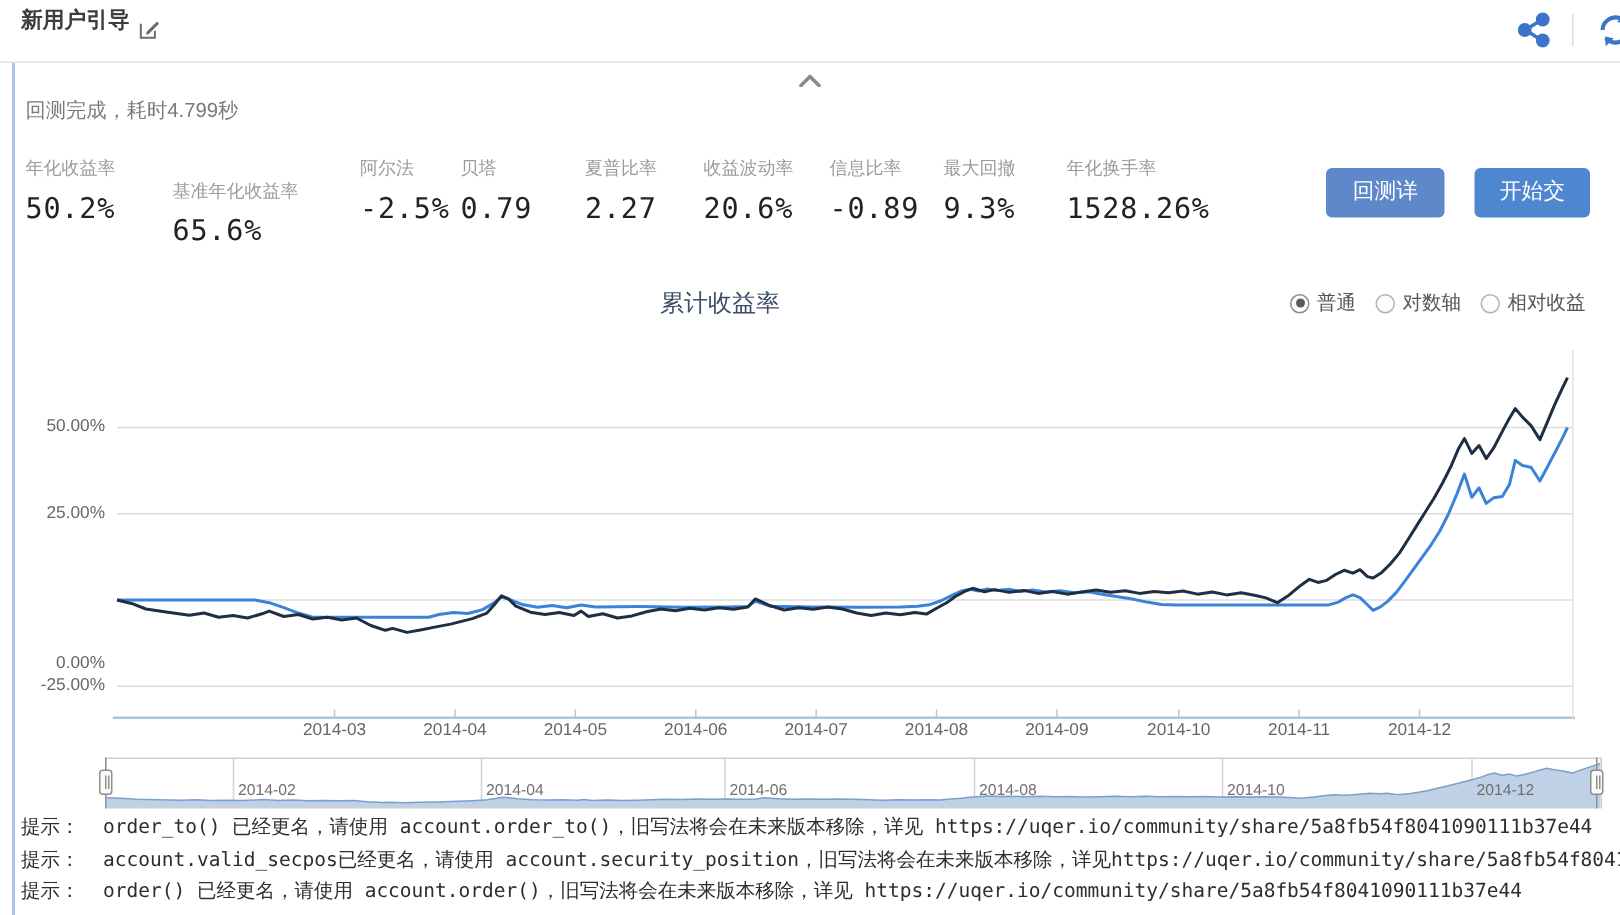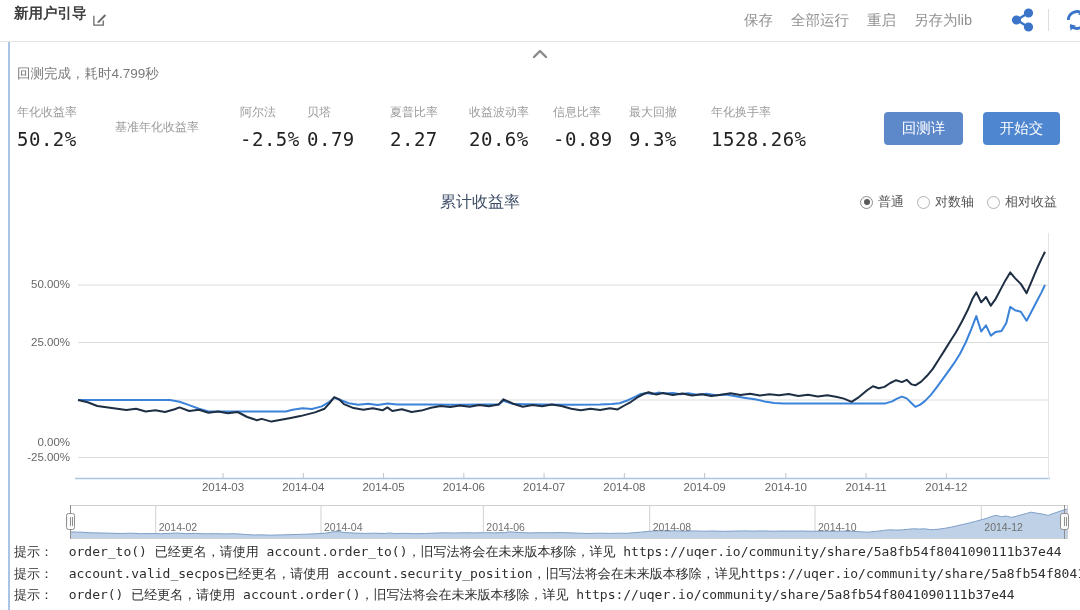--- a/index.html
+++ b/index.html
@@ -61,26 +61,20 @@
 </style>
 </head>
 <body>
 
 <div class="toolbar">
   <span class="nb-title">新用户引导</span>
   <svg class="edit-ic" viewBox="0 0 16 16">
     <path d="M2 4 L2 14 L12 14 L12 9" fill="none" stroke="#6b6b6b" stroke-width="1.4"></path>
     <path d="M6 10 L13.5 2.5 L15 4 L7.5 11.5 L5.8 11.8 Z" fill="#6b6b6b"></path>
   </svg>
-  <div class="tb-actions">
-      <span class="tb-link">保存</span>
-      <span class="tb-link">全部运行</span>
-      <span class="tb-link">重启</span>
-      <span class="tb-link">另存为lib</span>
-    </div>
   <svg class="share-ic" viewBox="0 0 24 24">
     <g stroke="#3b74c8" stroke-width="2.4" fill="#3b74c8">
       <line x1="6" y1="12" x2="17" y2="5"></line>
         <line x1="6" y1="12" x2="17" y2="19"></line>
       <circle cx="17.5" cy="5" r="3.4"></circle>
         <circle cx="5.5" cy="12" r="3.4"></circle>
         <circle cx="17.5" cy="19" r="3.4"></circle>
     </g>
   </svg>
   <div class="tb-divider"></div>
@@ -100,20 +94,21 @@
 
 <div class="status-line">回测完成，耗时4.799秒</div>
 
 <div class="metrics">
     <div class="metric">
       <div class="m-label">年化收益率</div>
       <div class="m-value">50.2%</div>
     </div>
     <div class="metric">
       <div class="m-label">基准年化收益率</div>
+      <div class="m-value">65.6%</div>
     </div>
     <div class="metric">
       <div class="m-label">阿尔法</div>
       <div class="m-value">-2.5%</div>
     </div>
     <div class="metric">
       <div class="m-label">贝塔</div>
       <div class="m-value">0.79</div>
     </div>
     <div class="metric">

